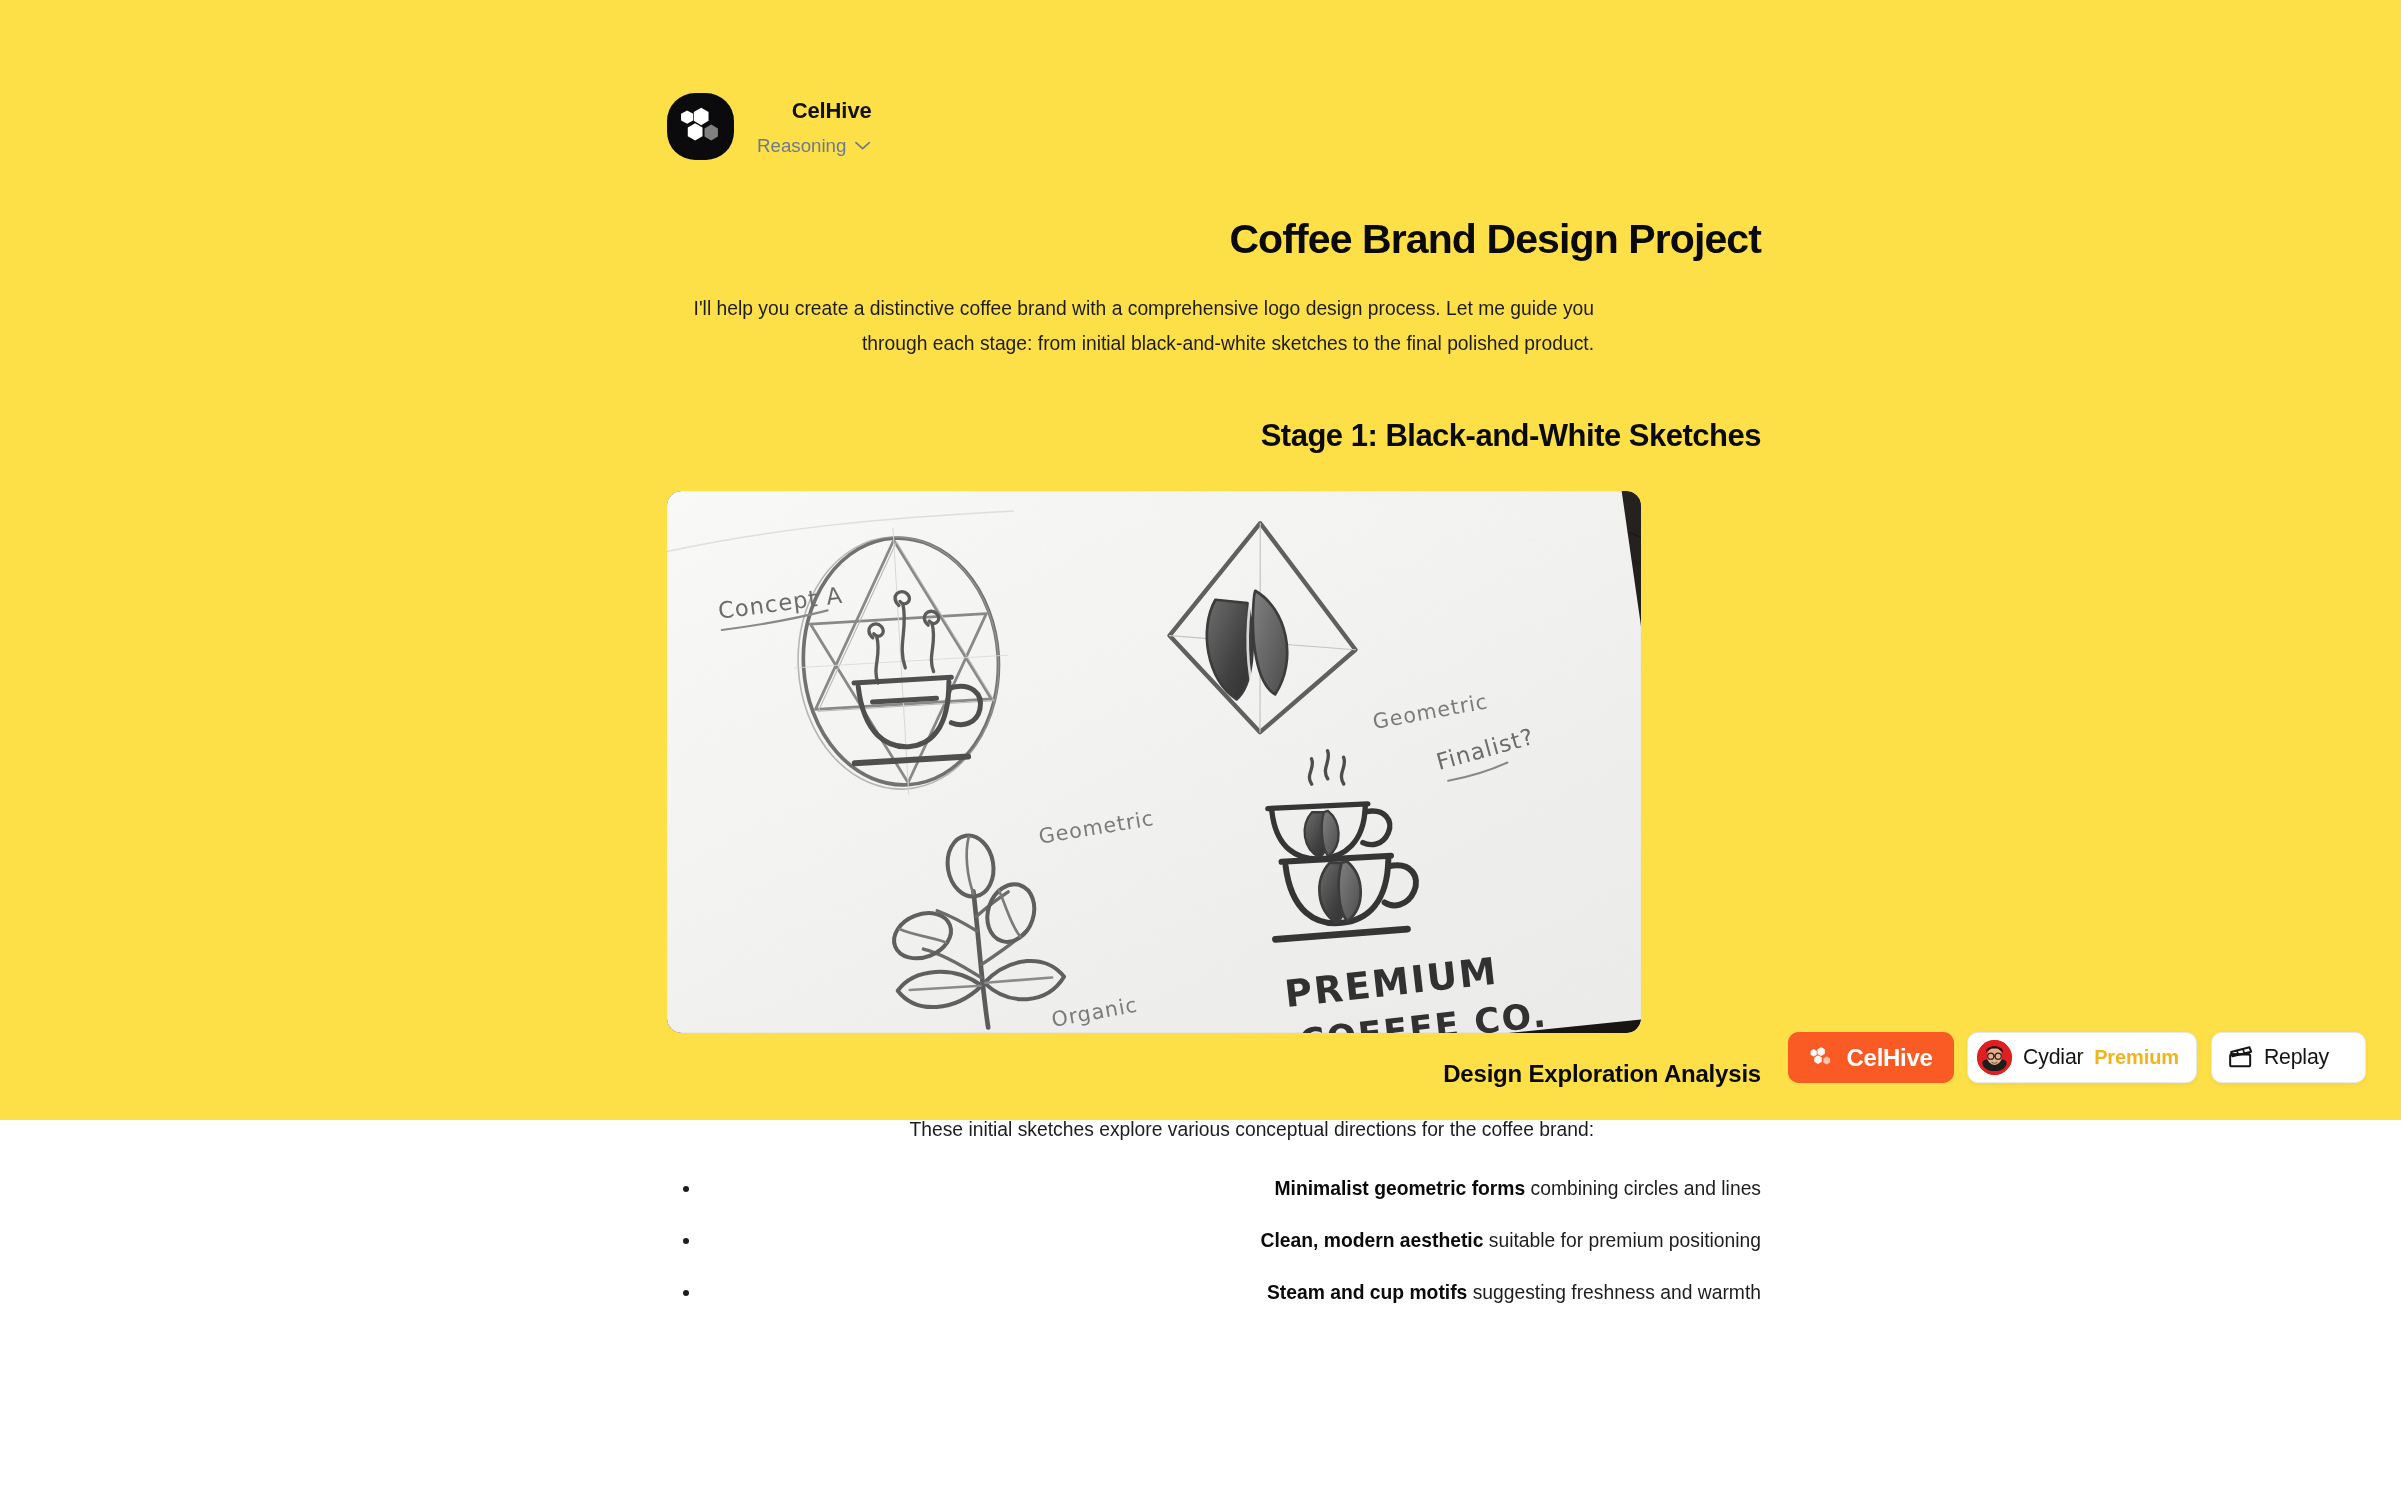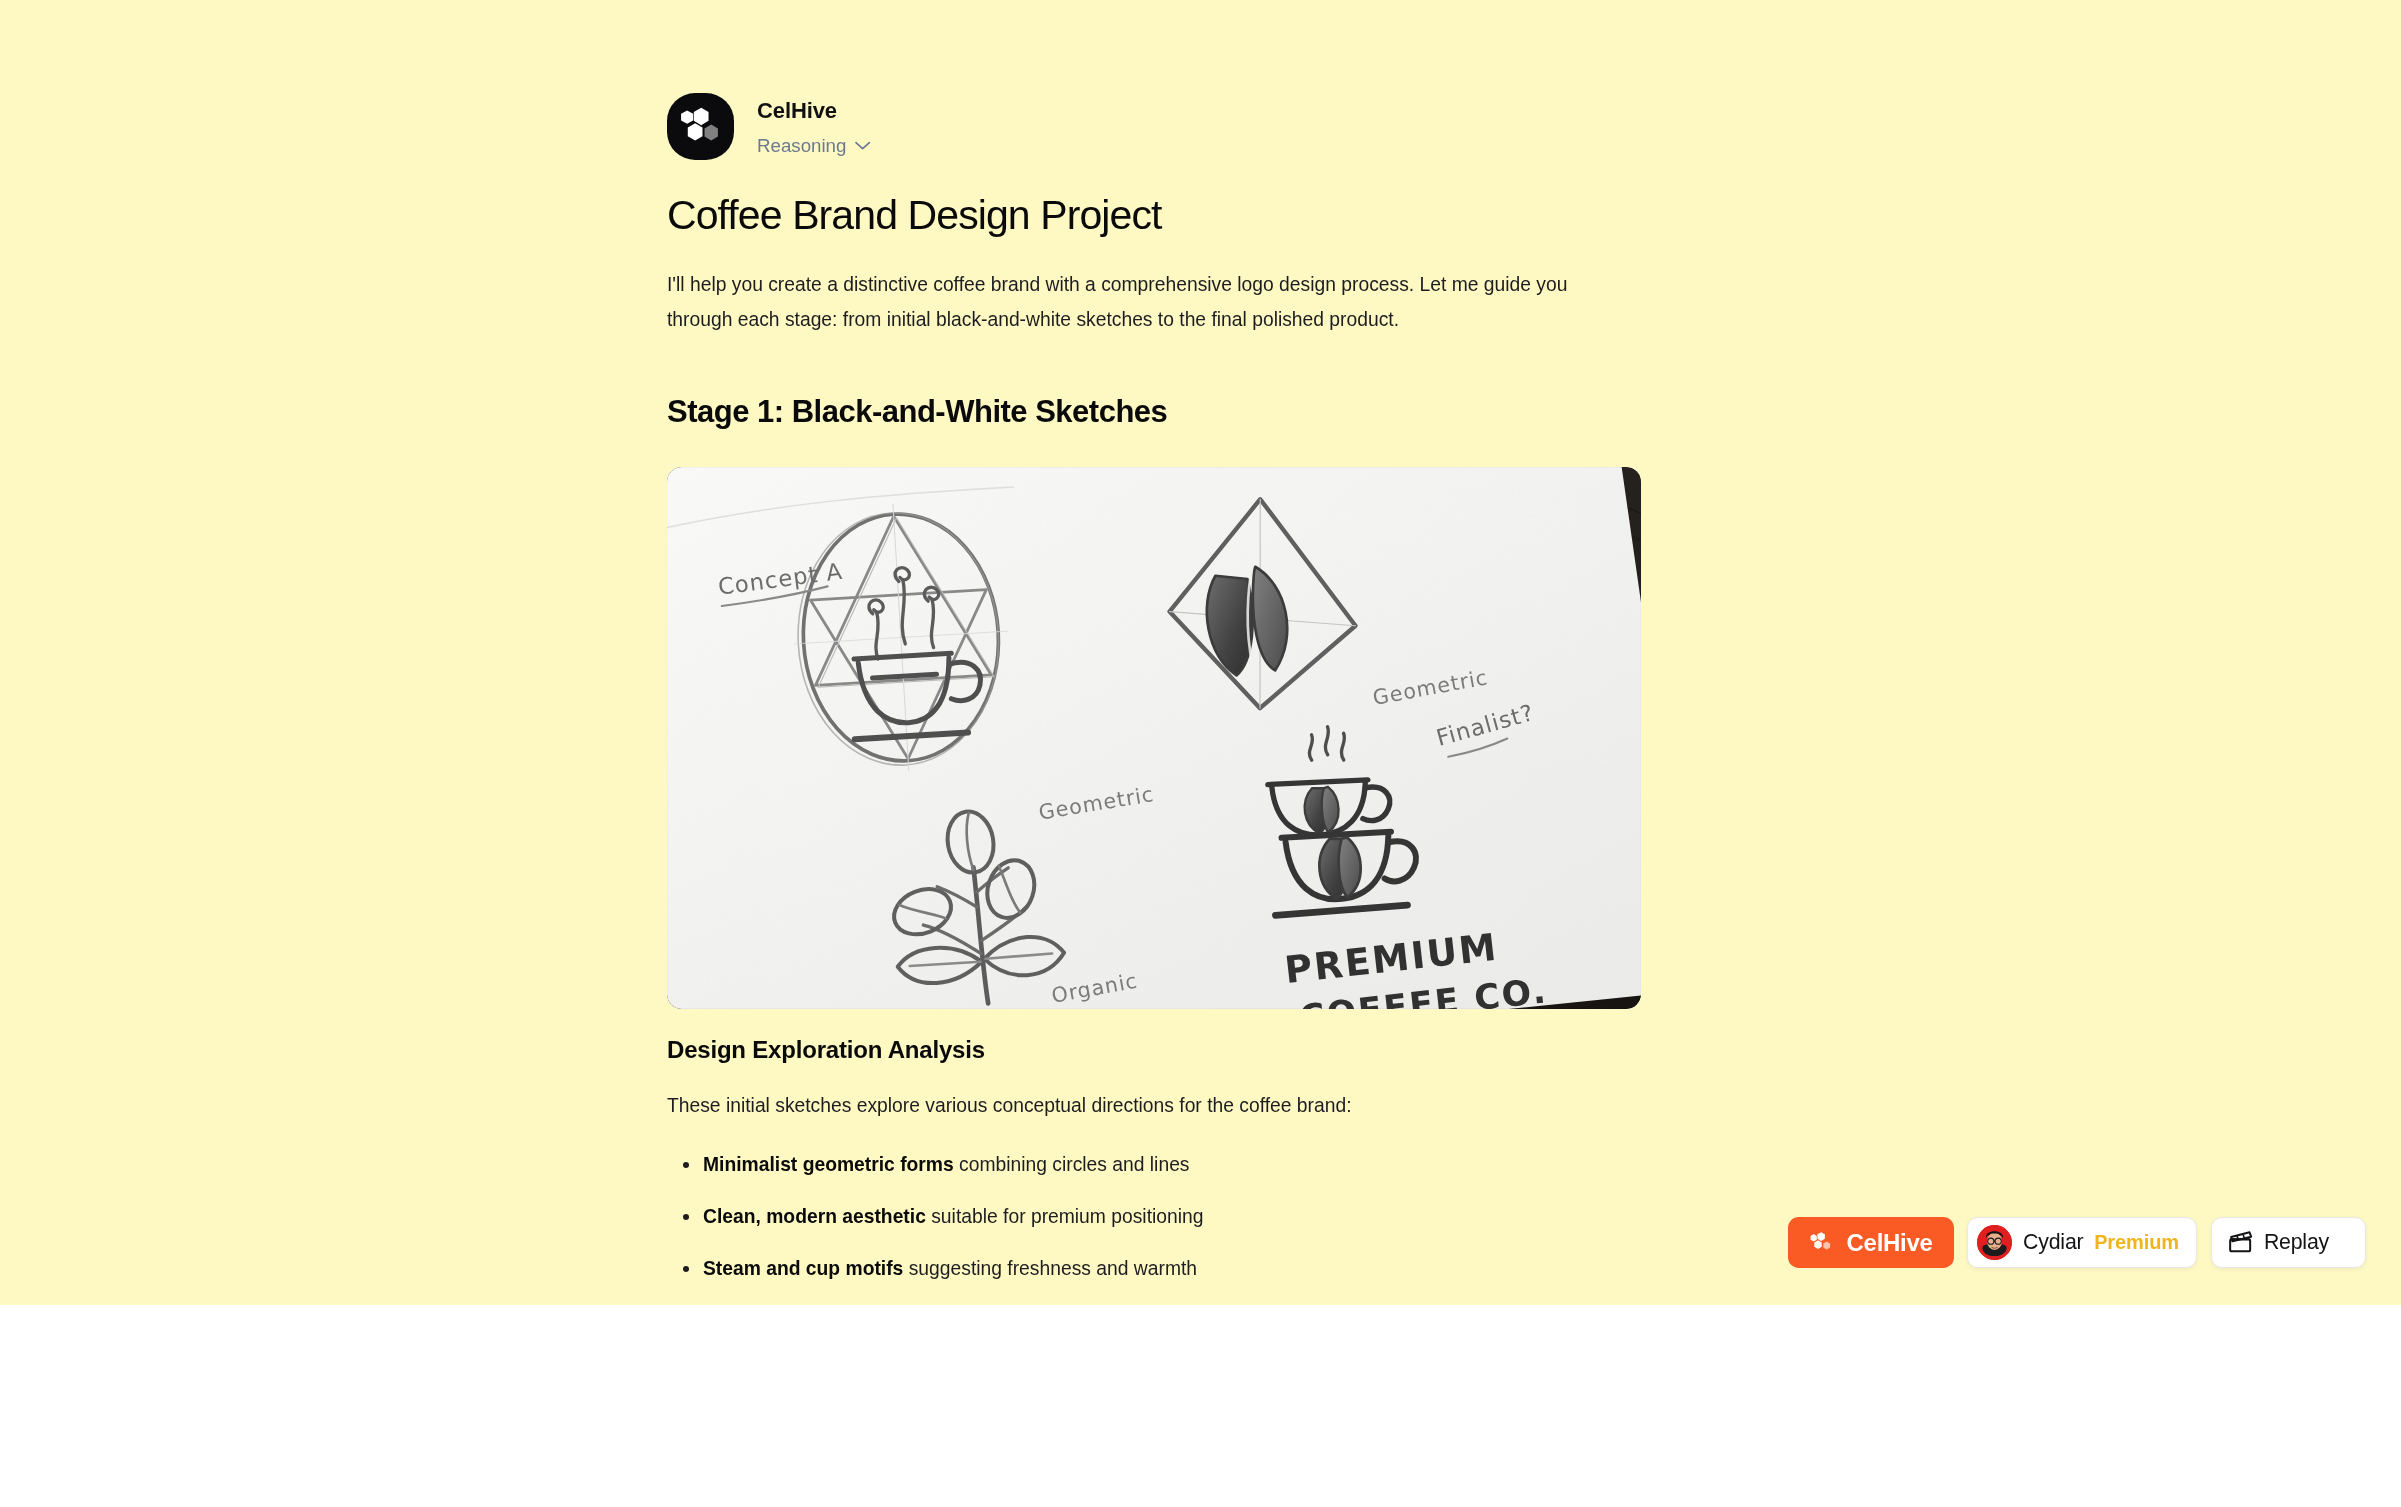--- a/index.html
+++ b/index.html
@@ -2,21 +2,21 @@
 <html style="font-size:10.7px"><head>
 <meta charset="utf-8">
 <style>
   * { box-sizing: border-box; margin: 0; padding: 0; }
   html, body {
     width: 2401px; height: 1508px;
     background: #ffffff;
     font-family: "Liberation Sans", sans-serif;
     overflow: hidden;
   }
-  .page { position: relative; width: 2401px; height: 1305px; background: #fef9c3; }
+  .page { position: relative; width: 2401px; height: 1120px; background: #fde047; text-align: right; }
 
   
   .msg-col {
     position: absolute;
     left: 667px;
     top: 93px;
     width: 1094px;
   }
 
   
@@ -46,24 +46,24 @@
   .reasoning-label {
     font-size: 18.7px;
     color: #6c7a90;
     font-weight: 400;
   }
   .chev { display: block; }
 
   
   h1.doc-title {
     font-size: 41px;
-    font-weight: 400;
+    font-weight: 700;
     color: #0a0a0b;
     letter-spacing: -0.9px;
-    margin-top: 32px;
+    margin-top: 56px;
     line-height: 1.15;
   }
   h2.section-title {
     font-size: 31px;
     font-weight: 700;
     color: #0a0a0b;
     letter-spacing: -0.5px;
     margin-top: 56px;
     line-height: 1.2;
   }

